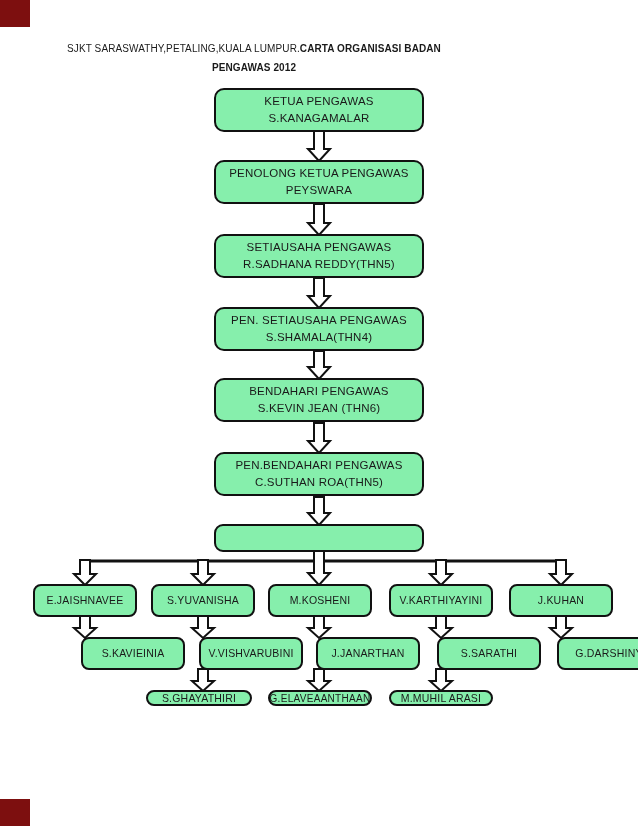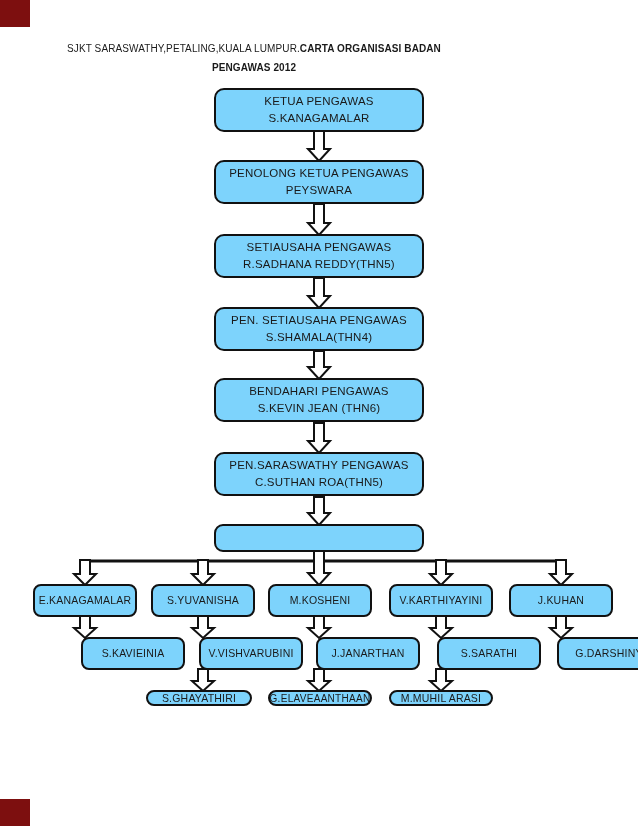--- a/index.html
+++ b/index.html
@@ -18,21 +18,21 @@
     text-align:center;font-size:10px;line-height:19px;
     letter-spacing:.1px;white-space:nowrap;
   }
   .title b{font-weight:bold;}
 
   #connectors{position:absolute;top:0;left:0;pointer-events:none;}
   .block-arrow{fill:#ffffff;stroke:#111111;stroke-width:2;}
   .bus-line{stroke:#111111;stroke-width:3;fill:none;}
 
   .node{
-    position:absolute;background:#7dd3fc;border:2px solid #111111;
+    position:absolute;background:#86efac;border:2px solid #111111;
     box-sizing:border-box;display:flex;flex-direction:column;
     align-items:center;justify-content:center;text-align:right;
     letter-spacing:.2px;
   }
   .chain{left:214px;width:210px;height:44px;border-radius:10px;font-size:11.5px;line-height:17px;}
   .junction{left:214px;width:210px;height:28px;border-radius:9px;}
   .cell{width:104px;height:33px;border-radius:8px;font-size:10.5px;line-height:13px;}
   .cell.small-text{font-size:10px;letter-spacing:.3px;}
   .r1{top:584px;}
   .r2{top:637px;margin-left:48px;}
@@ -91,27 +91,27 @@
 </div>
 <div class="node chain" style="top:307px">
   <div>PEN. SETIAUSAHA PENGAWAS</div>
   <div>S.SHAMALA(THN4)</div>
 </div>
 <div class="node chain" style="top:378px">
   <div>BENDAHARI PENGAWAS</div>
   <div>S.KEVIN JEAN (THN6)</div>
 </div>
 <div class="node chain" style="top:452px">
-  <div>PEN.SARASWATHY PENGAWAS</div>
+  <div>PEN.BENDAHARI PENGAWAS</div>
   <div>C.SUTHAN ROA(THN5)</div>
 </div>
 
 <div class="node junction" style="top:524px"></div>
 
-<div class="node cell r1 c0">E.KANAGAMALAR</div>
+<div class="node cell r1 c0">E.JAISHNAVEE</div>
 <div class="node cell r1 c1">S.YUVANISHA</div>
 <div class="node cell r1 c2">M.KOSHENI</div>
 <div class="node cell r1 c3">V.KARTHIYAYINI</div>
 <div class="node cell r1 c4">J.KUHAN</div>
 
 <div class="node cell r2 c0">S.KAVIEINIA</div>
 <div class="node cell r2 c1">V.VISHVARUBINI</div>
 <div class="node cell r2 c2">J.JANARTHAN</div>
 <div class="node cell r2 c3">S.SARATHI</div>
 <div class="node cell r2 c4">G.DARSHINY</div>

